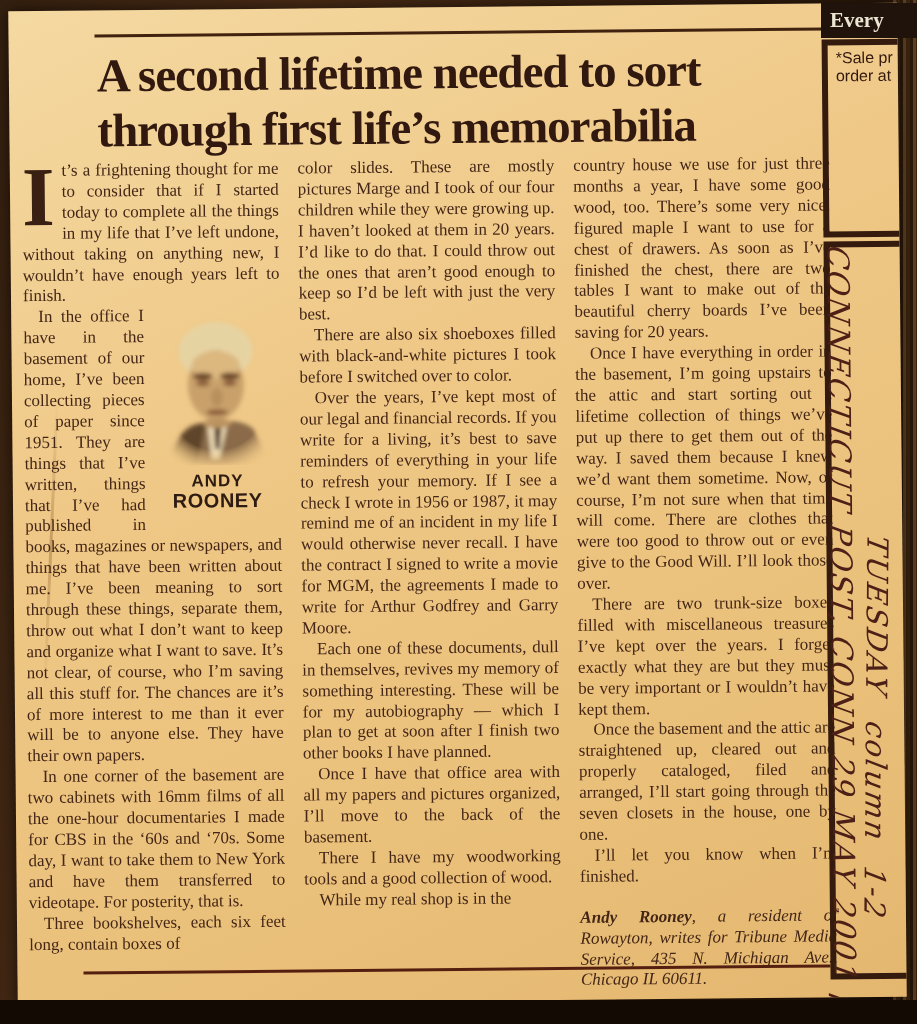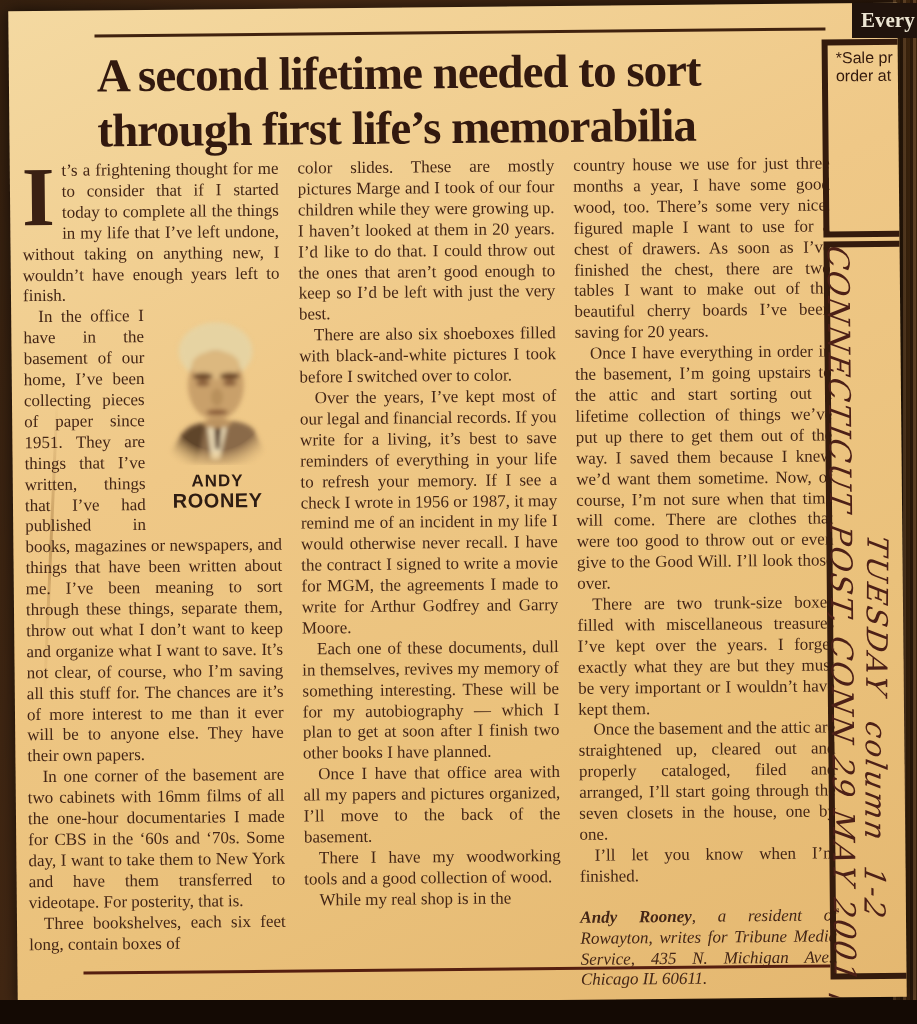--- a/index.html
+++ b/index.html
@@ -45,21 +45,21 @@
   .ad-box1{position:absolute;left:2px;right:-10px;top:36px;height:186px;border:6px solid #341b0d;}
   .ad-box2{position:absolute;left:2px;right:-10px;top:238px;height:726px;border:6px solid #341b0d;}
   .sale-note{position:absolute;top:46px;left:16px;font-family:Liberation Sans, sans-serif;
     font-size:16px;line-height:18px;color:#33190d;white-space:nowrap;}
   .hw{position:absolute;white-space:nowrap;color:#4c2017;
     font-family:"DejaVu Serif",serif;font-style:italic;
     transform-origin:0 0;}
   .hw1{left:34px;top:246px;font-size:30px;letter-spacing:2px;transform:rotate(90deg) skewX(-10deg);}
   .hw2{left:70px;top:536px;font-size:29px;letter-spacing:2px;word-spacing:14px;transform:rotate(91deg) skewX(-10deg);}
   .corner-banner{
-    position:absolute;top:3px;right:0;width:65px;height:35px;background:#20130c;
+    position:absolute;top:3px;right:0;width:96px;height:35px;background:#20130c;
     color:#ece5d2;font-family:"Liberation Serif",serif;font-weight:bold;font-size:21px;
     padding:5px 0 0 9px;box-sizing:border-box;z-index:6;
   }
 </style>
 </head>
 <body>
 
 <div class="right-band"></div>
 
 <div class="sheet">

